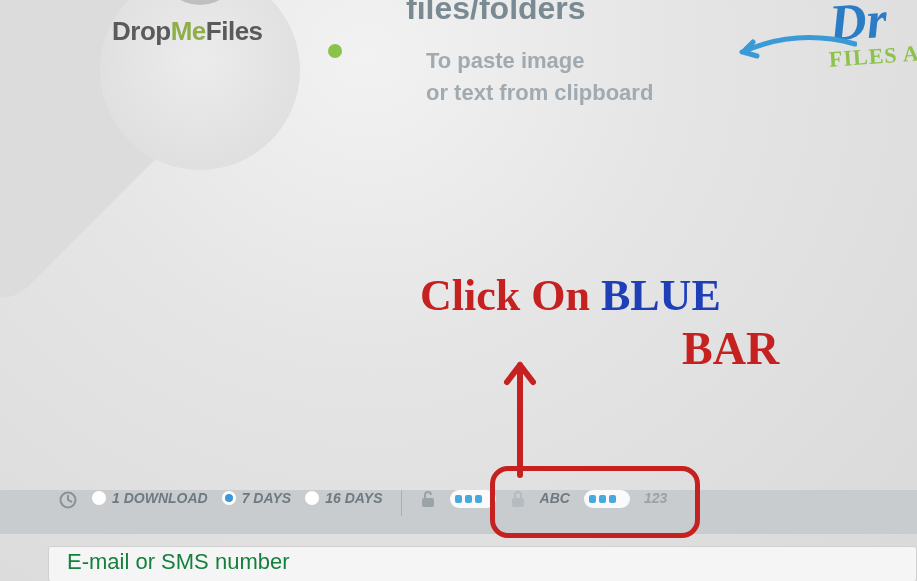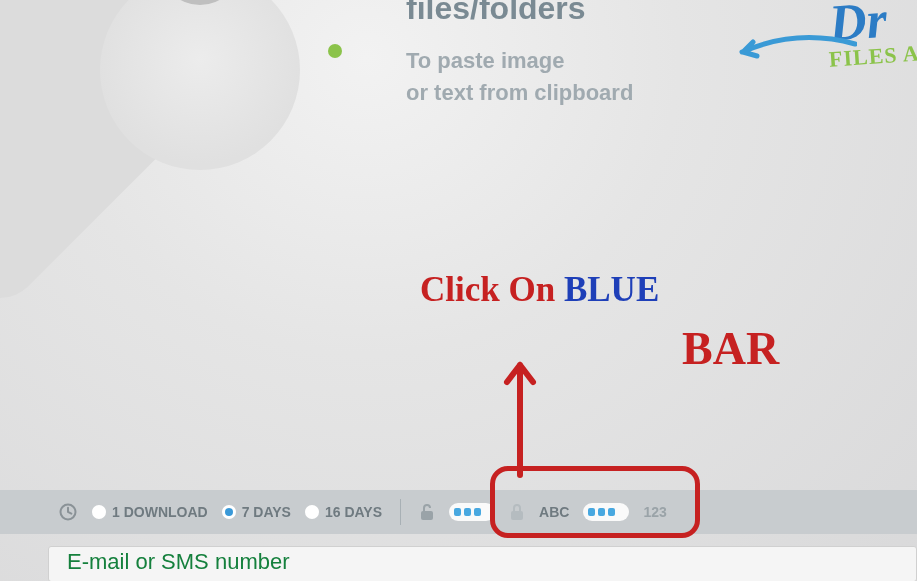--- a/index.html
+++ b/index.html
@@ -79,20 +79,21 @@
       font-size: 32px;
       font-weight: 700;
       color: #7a8a93;
       margin-bottom: 18px;
     }
     .inst-sub {
       font-size: 22px;
       font-weight: 600;
       color: #a0aab0;
       line-height: 1.45;
+      margin-left: 20px;
     }
     .rightwriting {
       position: absolute;
       right: -20px;
       top: -10px;
     }
     .cursivebig {
       font-family: 'Comic Sans MS', cursive;
       font-size: 52px;
       font-weight: 700;
@@ -115,21 +116,21 @@
       top: 30px;
       width: 120px;
       height: 40px;
     }
 
     .annotation {
       position: absolute;
       left: 420px;
       top: 270px;
       font-family: 'Comic Sans MS', cursive;
-      font-size: 35px;
+      font-size: 44px;
       font-weight: 700;
     }
     .annotation .red { color: #c62121; }
     .annotation .blue { color: #1e3fb8; }
     .annotation-bar {
       position: absolute;
       left: 682px;
       top: 322px;
       font-family: 'Comic Sans MS', cursive;
       font-size: 46px;
@@ -144,26 +145,27 @@
 
     
     .options-bar {
       position: absolute;
       left: 0;
       right: 0;
       top: 490px;
       height: 44px;
       background: #c8cccf;
       display: flex;
-      align-items: center;
+      align-items: flex-start;
       padding-left: 58px;
       gap: 14px;
       font-size: 14px;
       color: #6f7a80;
       font-weight: 700;
+      font-style: italic;
     }
     .clock-icon { width: 20px; height: 20px; }
     .radio-opt {
       display: flex;
       align-items: center;
       gap: 6px;
       cursor: pointer;
     }
     .radio-dot {
       width: 14px; height: 14px;
@@ -246,20 +248,23 @@
 </head>
 <body>
 
 <div class="bg"></div>
 <div class="bg-chevron"></div>
 
 <div class="drop-circle">
   <div class="arrow-circle">
     
   </div>
+  <div class="logo">
+    <span>Drop</span><span class="me">Me</span><span>Files</span>
+  </div>
 </div>
 
 <div class="green-dot"></div>
 
 <div class="instructions">
   <div class="inst-title">files/folders</div>
   <div class="inst-sub">To paste image</div>
   <div class="inst-sub">or text from clipboard</div>
 </div>
 

